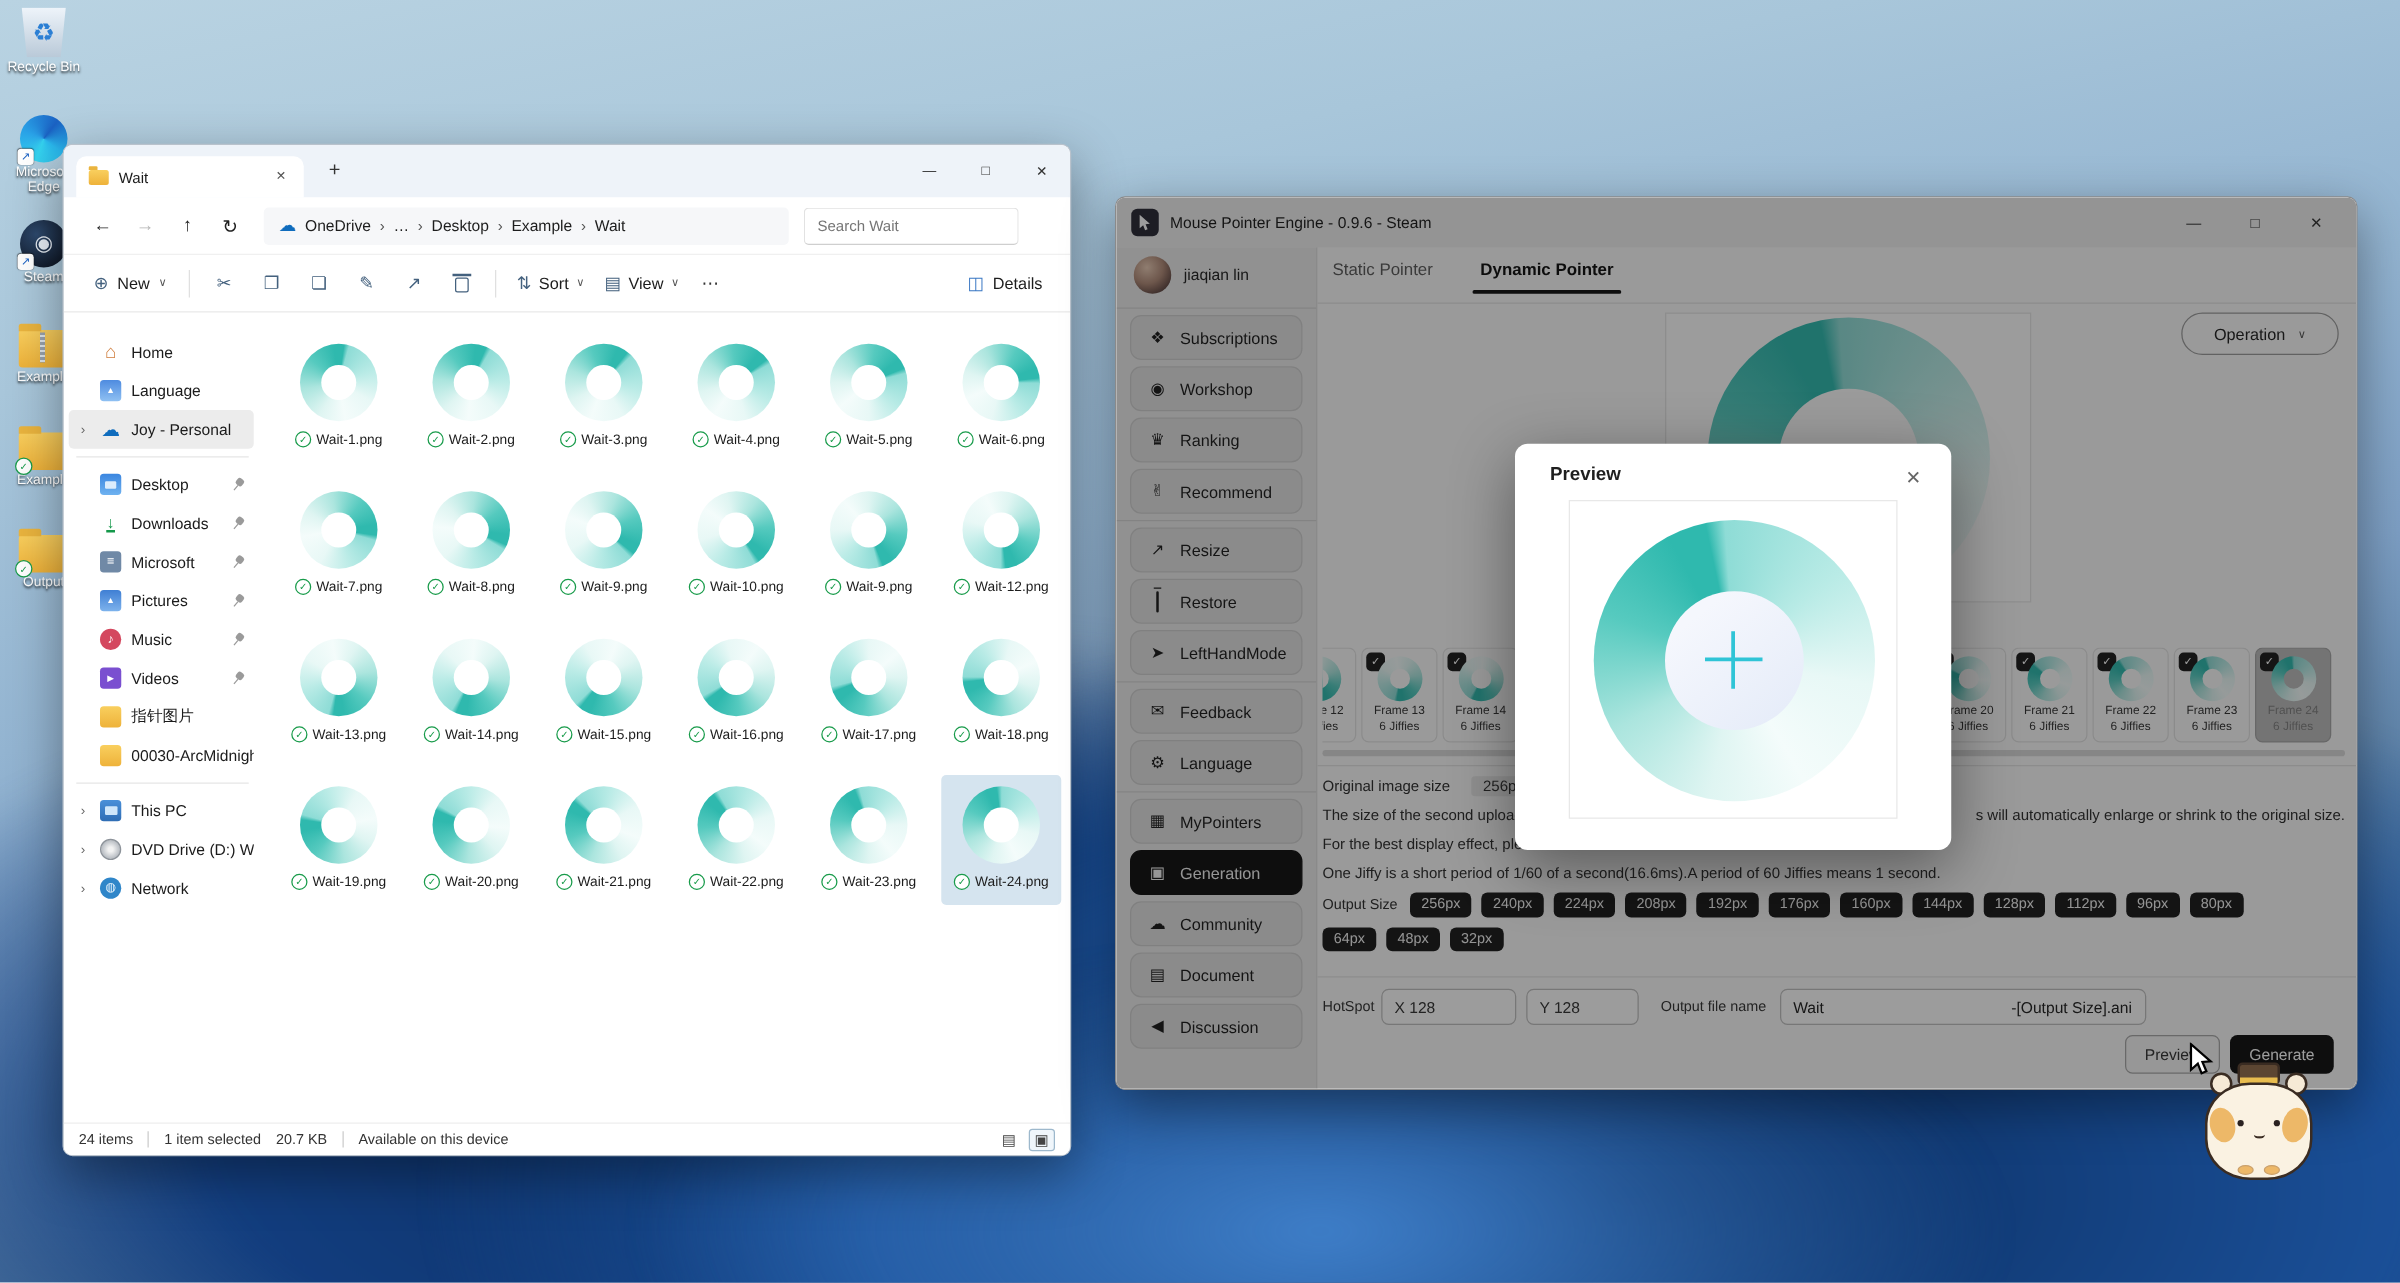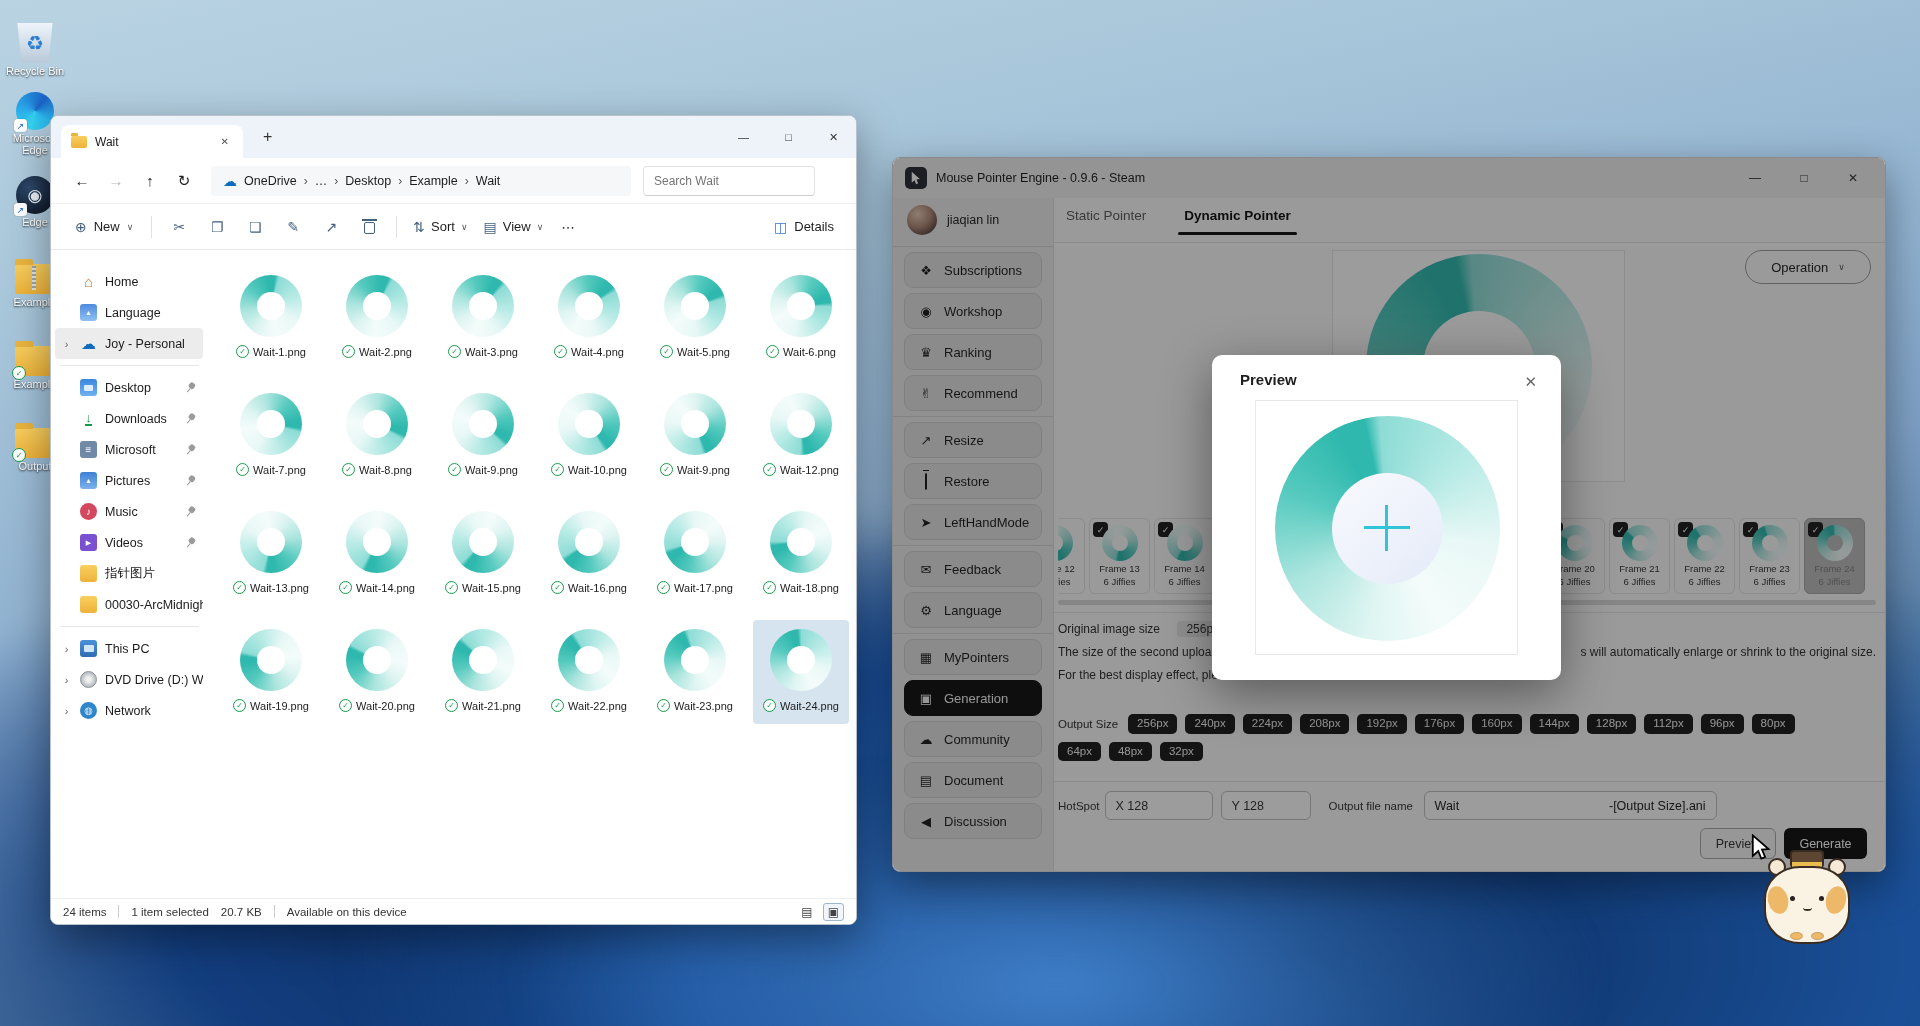--- a/index.html
+++ b/index.html
@@ -229,35 +229,35 @@
 </style>
 </head>
 <body>
 
 <div id="wallpaper">
   <div class="wave w1"></div>
   <div class="wave w2"></div>
   <div class="wave w3"></div>
 </div>
 <div id="desktop-icons">
-    <div class="d-icon" style="top: 23px; justify-content: flex-end;">
+    <div class="d-icon" style="top: 6px; justify-content: flex-end;">
       <div class="d-art k-recycle"></div>
       <div class="d-label">Recycle Bin</div>
     </div>
     <div class="d-icon" style="top: 92px;">
       <div class="d-art k-edge">
         <span class="badge-shortcut">↗</span>
       </div>
       <div class="d-label">Microsoft Edge</div>
     </div>
     <div class="d-icon" style="top: 176px;">
       <div class="d-art k-steam">
         <span class="badge-shortcut">↗</span>
       </div>
-      <div class="d-label">Edge</div>
+      <div class="d-label">Steam</div>
     </div>
     <div class="d-icon" style="top: 258px;">
       <div class="d-art k-folder zip"></div>
       <div class="d-label">Example</div>
     </div>
     <div class="d-icon" style="top: 340px;">
       <div class="d-art k-folder">
         <span class="badge-sync">✓</span>
       </div>
       <div class="d-label">Example</div>
@@ -836,20 +836,21 @@
     <div class="s-info">
       <div>
         <span>Original image size</span>
         <span class="s-badge">256px</span>
       </div>
       <div class="s-line2">
         <span>The size of the second uploaded</span>
         <span class="rt">s will automatically enlarge or shrink to the original size.</span>
       </div>
       <div>For the best display effect, ple</div>
+      <div>One Jiffy is a short period of 1/60 of a second(16.6ms).A period of 60 Jiffies means 1 second.</div>
     </div>
     <div class="s-sizes">
       <span style="margin-right:2px;">Output Size</span>
       <span id="s-sizes-pills" style="display:contents;"><span class="pill">256px</span><span class="pill">240px</span><span class="pill">224px</span><span class="pill">208px</span><span class="pill">192px</span><span class="pill">176px</span><span class="pill">160px</span><span class="pill">144px</span><span class="pill">128px</span><span class="pill">112px</span><span class="pill">96px</span><span class="pill">80px</span><span class="pill">64px</span><span class="pill">48px</span><span class="pill">32px</span></span>
     </div>
     <div class="s-hdiv" style="top:583px"></div>
     <div class="s-hotspot">
       <span>HotSpot</span>
       <input class="s-input in-x" value="X 128" style="">
       <input class="s-input in-y" value="Y 128" style="">

